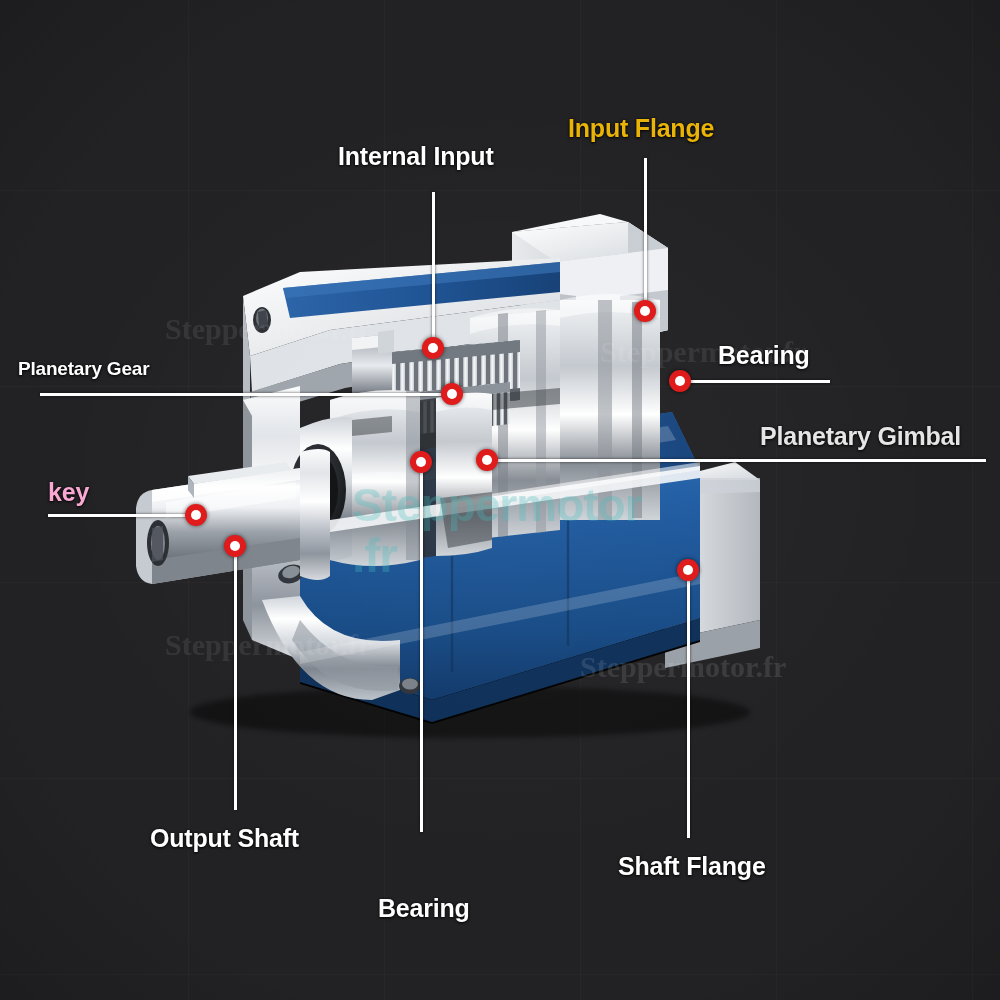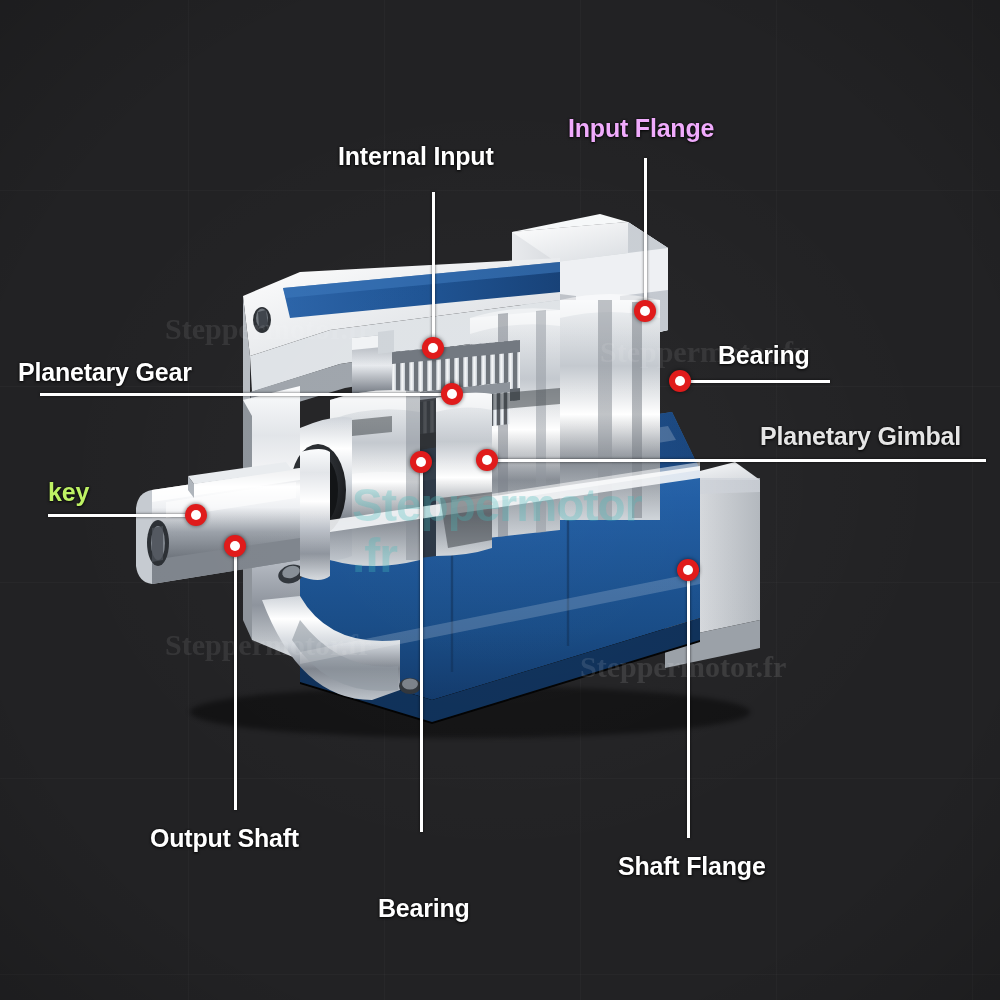--- a/index.html
+++ b/index.html
@@ -264,41 +264,41 @@
   <div id="callouts">
       <div class="lead v" style="left: 431.5px; top: 192px; height: 146px;"></div>
       <div class="dot" style="left: 422px; top: 337px; width: 22px; height: 22px; background: rgb(224, 27, 27);">
         <i style="width: 10px; height: 10px;"></i>
       </div>
       <div class="lbl" style="left: 338px; top: 142px; font-size: 25px; color: rgb(255, 255, 255);">Internal Input</div>
       <div class="lead v" style="left: 643.5px; top: 158px; height: 144px;"></div>
       <div class="dot" style="left: 634px; top: 300px; width: 22px; height: 22px; background: rgb(224, 27, 27);">
         <i style="width: 10px; height: 10px;"></i>
       </div>
-      <div class="lbl" style="left: 568px; top: 114px; font-size: 25px; color: #f0abfc;">Input Flange</div>
+      <div class="lbl" style="left: 568px; top: 114px; font-size: 25px; color: #eab308;">Input Flange</div>
       <div class="lead h" style="left: 40px; top: 392.5px; width: 412px;"></div>
       <div class="dot" style="left: 441px; top: 383px; width: 22px; height: 22px; background: rgb(224, 27, 27);">
         <i style="width: 10px; height: 10px;"></i>
       </div>
-      <div class="lbl" style="left: 18px; top: 358px; font-size: 25px; color: rgb(255, 255, 255); text-align: center;">Planetary Gear</div>
+      <div class="lbl" style="left: 18px; top: 358px; font-size: 19px; color: rgb(255, 255, 255); text-align: center;">Planetary Gear</div>
       <div class="lead h" style="left: 680px; top: 379.5px; width: 150px;"></div>
       <div class="dot" style="left: 669px; top: 370px; width: 22px; height: 22px; background: rgb(224, 27, 27);">
         <i style="width: 10px; height: 10px;"></i>
       </div>
       <div class="lbl" style="left: 718px; top: 341px; font-size: 25px; color: rgb(255, 255, 255);">Bearing</div>
       <div class="lead h" style="left: 487px; top: 458.5px; width: 499px;"></div>
       <div class="dot" style="left: 476px; top: 449px; width: 22px; height: 22px; background: rgb(224, 27, 27);">
         <i style="width: 10px; height: 10px;"></i>
       </div>
       <div class="lbl" style="left: 760px; top: 422px; font-size: 25px; color: #e5e5e5;">Planetary Gimbal</div>
       <div class="lead h" style="left: 48px; top: 513.5px; width: 148px;"></div>
       <div class="dot" style="left: 185px; top: 504px; width: 22px; height: 22px; background: rgb(224, 27, 27);">
         <i style="width: 10px; height: 10px;"></i>
       </div>
-      <div class="lbl" style="left: 48px; top: 478px; font-size: 25px; color: #bef264;">key</div>
+      <div class="lbl" style="left: 48px; top: 478px; font-size: 25px; color: #f9a8d4;">key</div>
       <div class="lead v" style="left: 233.5px; top: 556px; height: 254px;"></div>
       <div class="dot" style="left: 224px; top: 535px; width: 22px; height: 22px; background: rgb(224, 27, 27);">
         <i style="width: 10px; height: 10px;"></i>
       </div>
       <div class="lbl" style="left: 150px; top: 824px; font-size: 25px; color: rgb(255, 255, 255);">Output Shaft</div>
       <div class="lead v" style="left: 419.5px; top: 472px; height: 360px;"></div>
       <div class="dot" style="left: 410px; top: 451px; width: 22px; height: 22px; background: rgb(224, 27, 27);">
         <i style="width: 10px; height: 10px;"></i>
       </div>
       <div class="lbl" style="left: 378px; top: 846px; font-size: 25px; color: rgb(255, 255, 255); margin-top: 48px;">Bearing</div>

